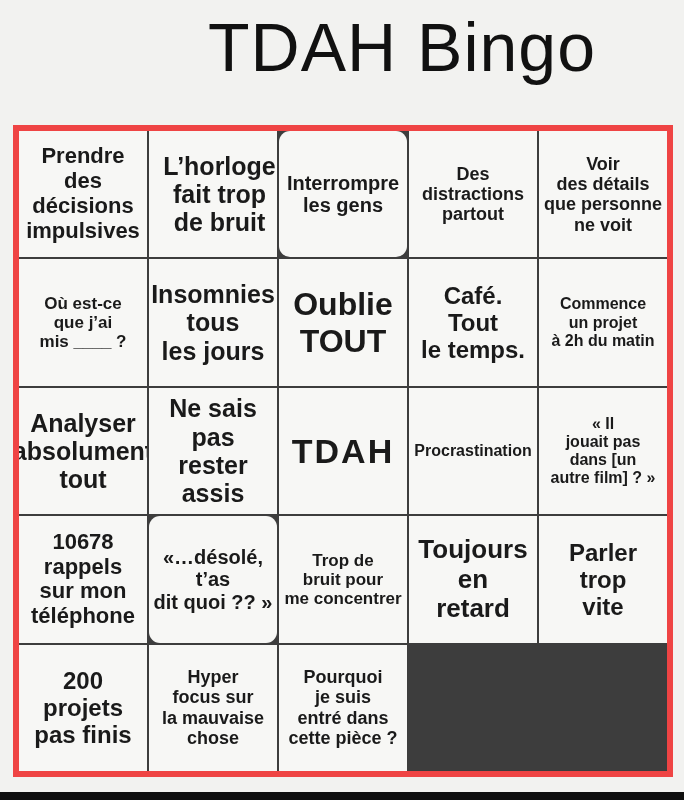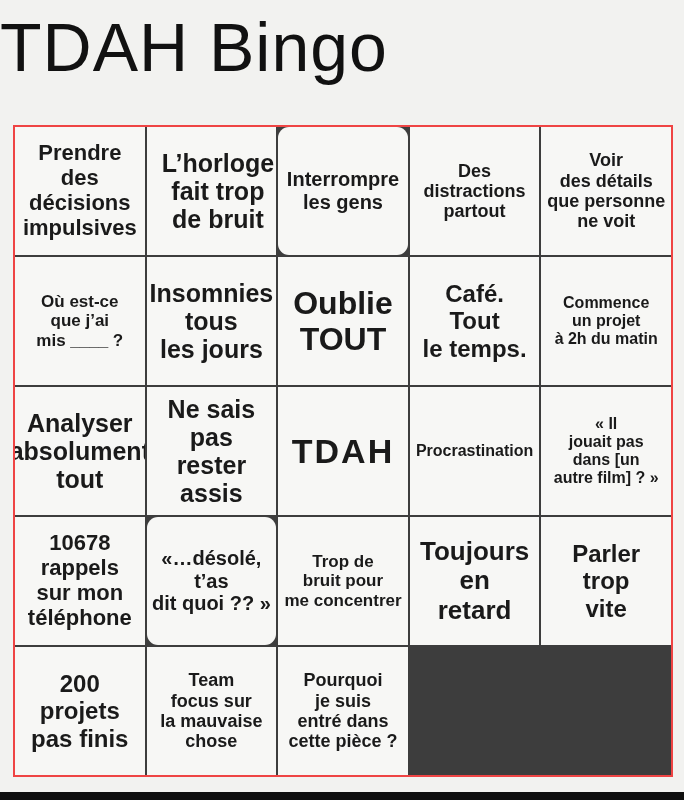--- a/index.html
+++ b/index.html
@@ -13,39 +13,39 @@
     overflow: hidden;
     background: #f2f2f0;
     font-family: "Liberation Sans", "DejaVu Sans", sans-serif;
     color: #161616;
   }
   .title {
     position: absolute;
     top: 10px;
     left: 0;
     width: 596px;
-    text-align: left;
+    text-align: right;
     font-size: 68px;
     font-weight: 400;
     letter-spacing: 1px;
     line-height: 1.1;
     color: #111;
   }
   .grid {
     position: absolute;
     left: 13px;
     top: 125px;
     width: 660px;
     height: 652px;
     display: grid;
     grid-template-columns: repeat(5, 1fr);
     grid-template-rows: repeat(5, 1fr);
     gap: 2px;
     background: #3d3d3d;          
-    border: 2px solid #ef4444;
+    border: 6px solid #ef4444;
     box-sizing: border-box;
   }
   .cell {
     background: #f7f7f5;
     display: flex;
     align-items: center;
     justify-content: center;
     text-align: center;
     white-space: pre-line;
     font-weight: 700;
@@ -139,21 +139,21 @@
   <div class="cell fs26">Toujours
 en
 retard</div>
 
   <div class="cell fs24">Parler
 trop
 vite</div>
   <div class="cell fs24">200
 projets
 pas finis</div>
-  <div class="cell fs18">Team
+  <div class="cell fs18">Hyper
 focus sur
 la mauvaise
 chose</div>
   <div class="cell fs18">Pourquoi
 je suis
 entré dans
 cette pièce ?</div>
 </div>
 
 <div class="bottom-bar"></div>

